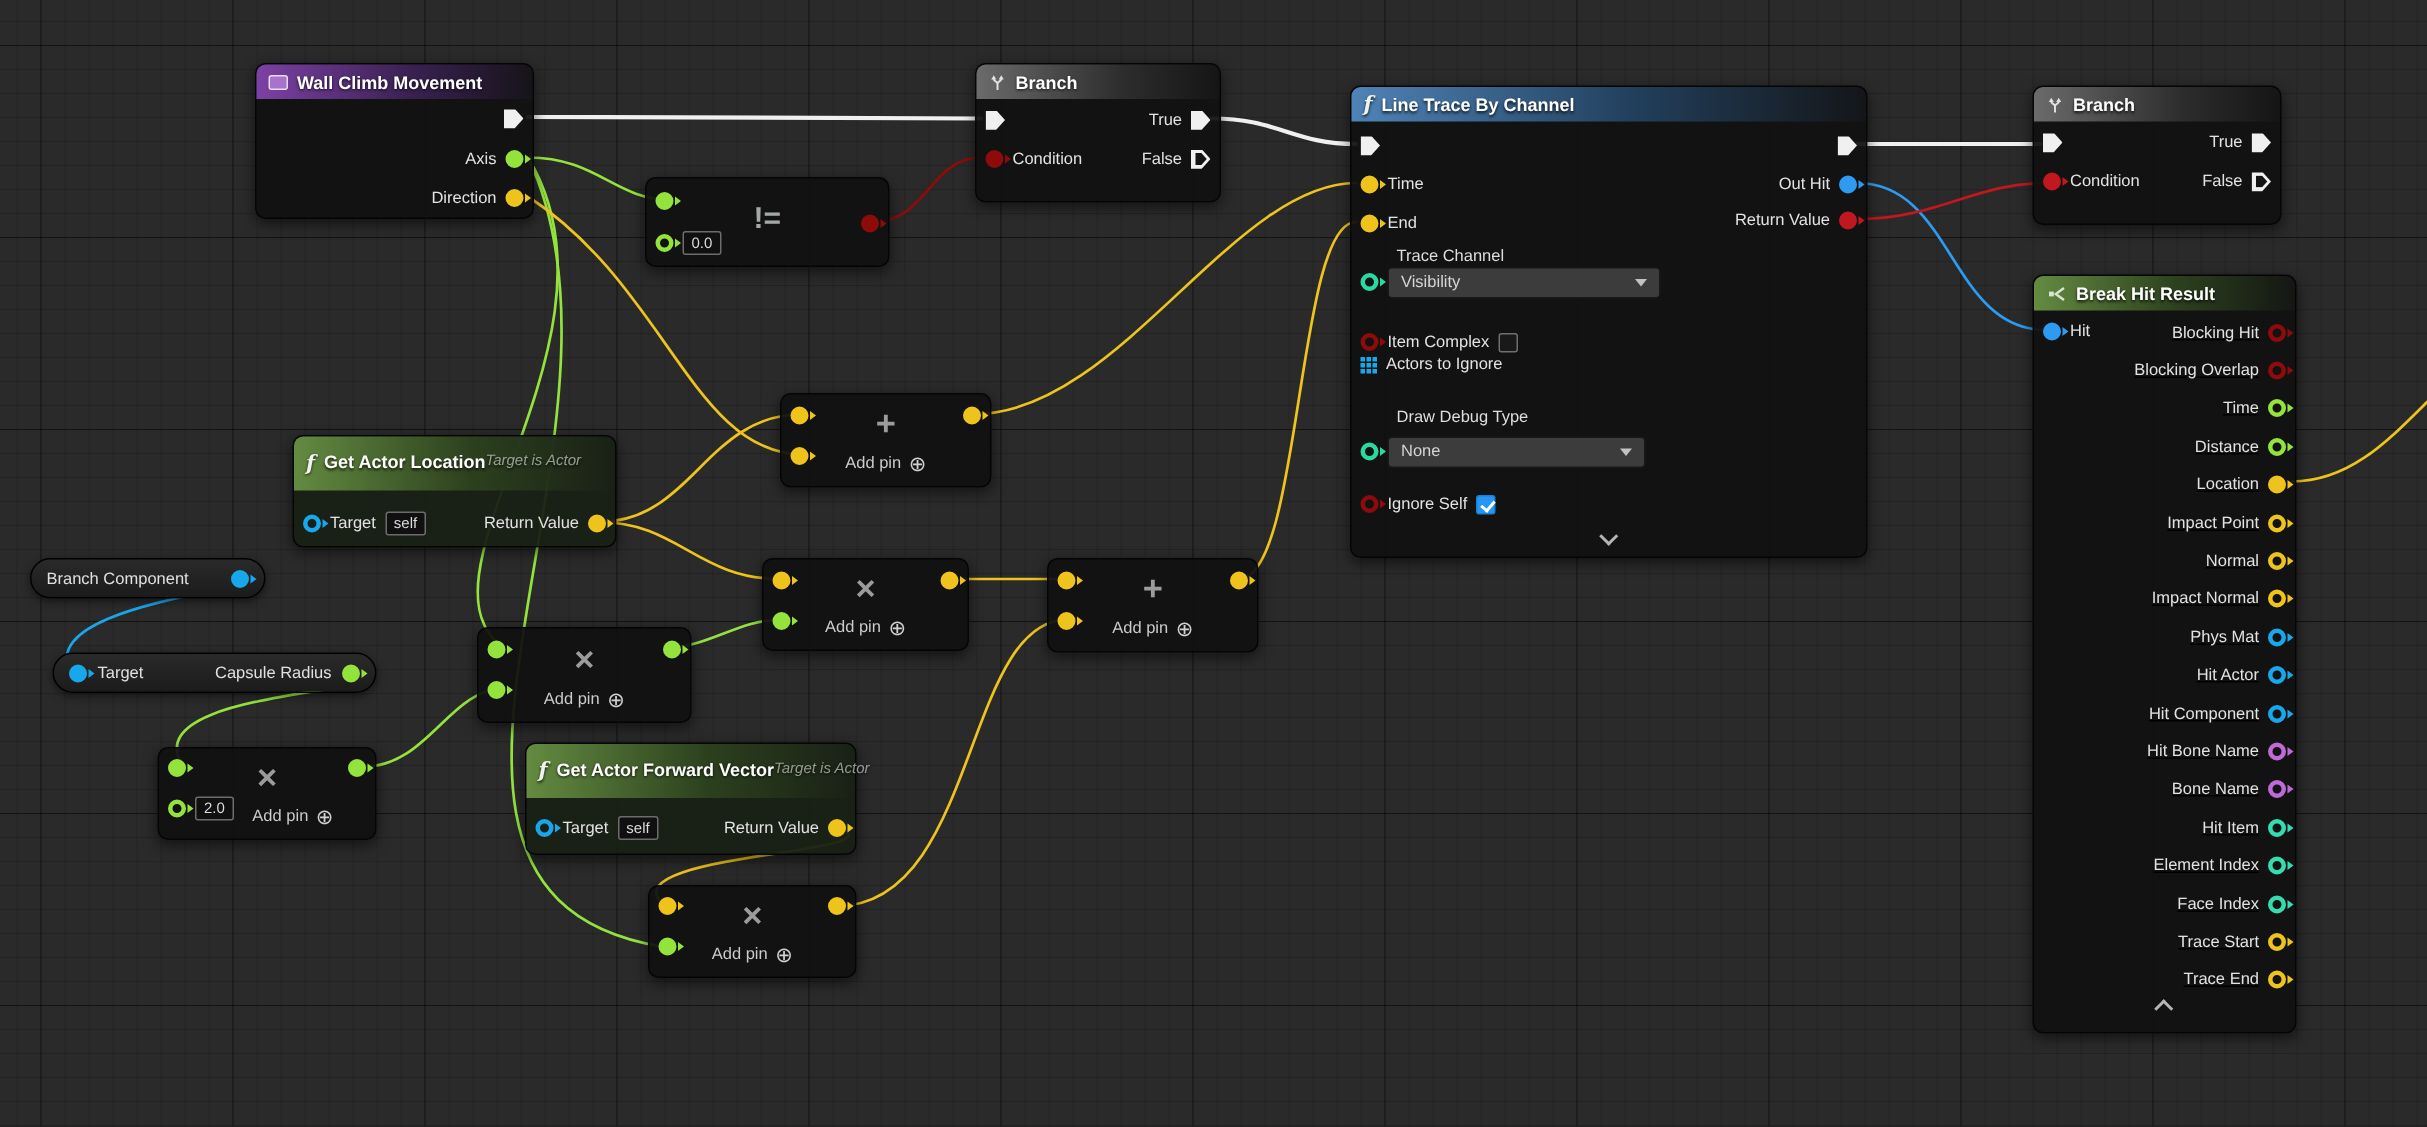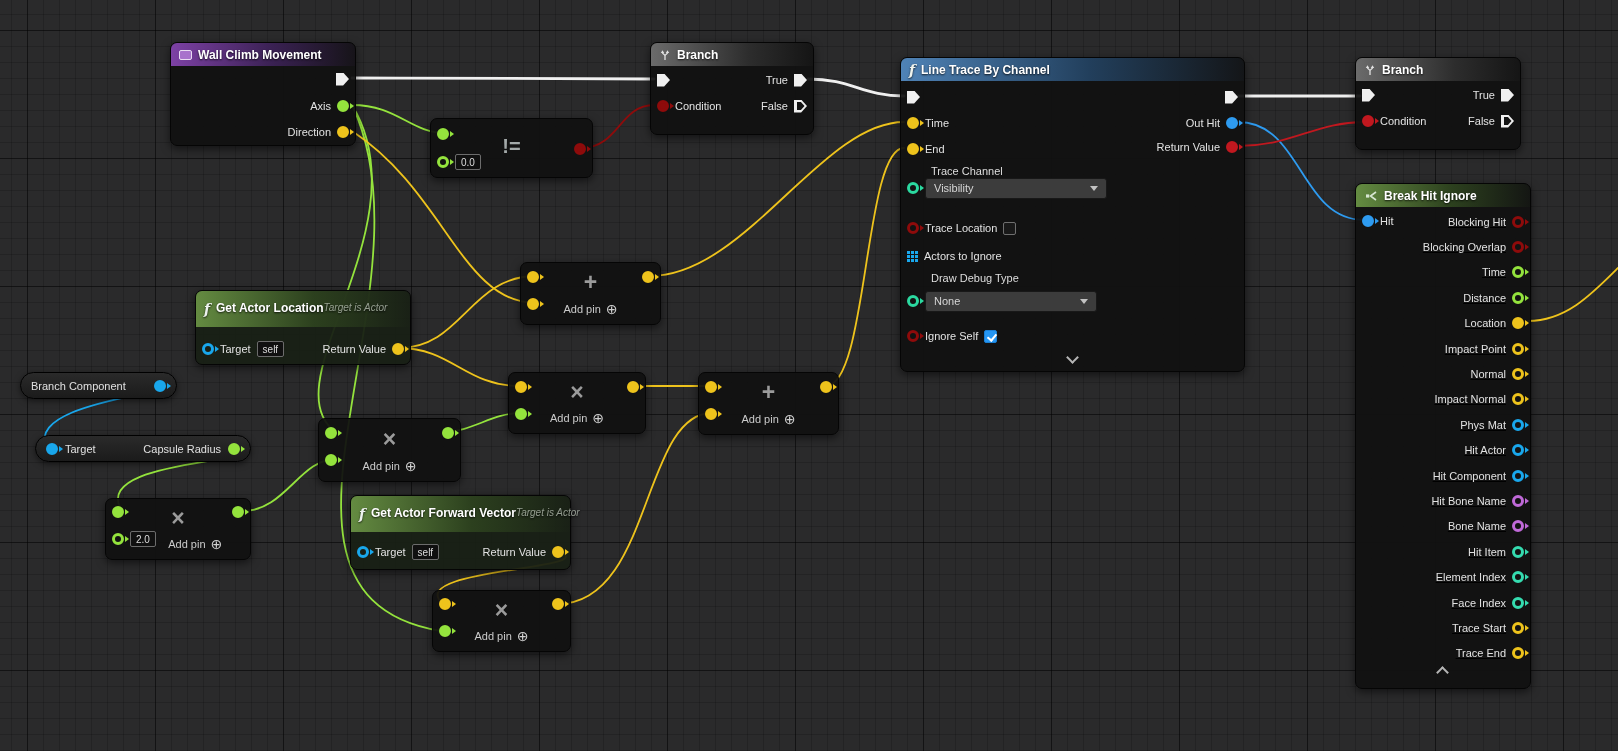--- a/index.html
+++ b/index.html
@@ -364,24 +364,24 @@
     <span class="lbl-indent" style="top:107px;left:30px">Trace Channel</span>
     <div class="row" style="top:118px;left:6px">
       <span class="pin c-enum"></span>
       <div class="dropdown" style="width:182px">
         <span>Visibility</span>
         <span class="dd-arrow"></span>
       </div>
     </div>
     <div class="row" style="top:158px;left:6px">
       <span class="pin c-bool"></span>
-      <span class="pin-label">Trace Location</span>
+      <span class="pin-label">Item Complex</span>
       <span class="checkbox"></span>
     </div>
-    <div class="row" style="top:186px;left:6px">
+    <div class="row" style="top:173px;left:6px">
       <span class="pin-array"></span>
       <span class="pin-label">Actors to Ignore</span>
     </div>
     <span class="lbl-indent" style="top:214px;left:30px">Draw Debug Type</span>
     <div class="row" style="top:231px;left:6px">
       <span class="pin c-enum"></span>
       <div class="dropdown" style="width:172px">
         <span>None</span>
         <span class="dd-arrow"></span>
       </div>
@@ -429,21 +429,21 @@
       <span class="pin-exec hollow"></span>
     </div>
   </div>
 
   <div class="node" style="left:1355px;top:183px;width:176px;height:506px">
     <div class="header green">
       <svg class="icon" width="14" height="12" viewBox="0 0 14 12">
         <path d="M12 2 L6.5 6 L12 10" fill="none" stroke="#d7e6d2" stroke-width="1.6"></path>
         <rect x="2" y="4.4" width="3.2" height="3.2" fill="#d7e6d2"></rect>
       </svg>
-      <span>Break Hit Ignore</span>
+      <span>Break Hit Result</span>
     </div>
     <div class="row" style="top:25px;left:6px">
       <span class="pin c-struct filled"></span>
       <span class="pin-label">Hit</span>
     </div>
     <div class="bh-outputs">
 
         <div class="bh-row">
           <span class="pin-label">Blocking Hit</span>
           <span class="pin c-bool"></span>

